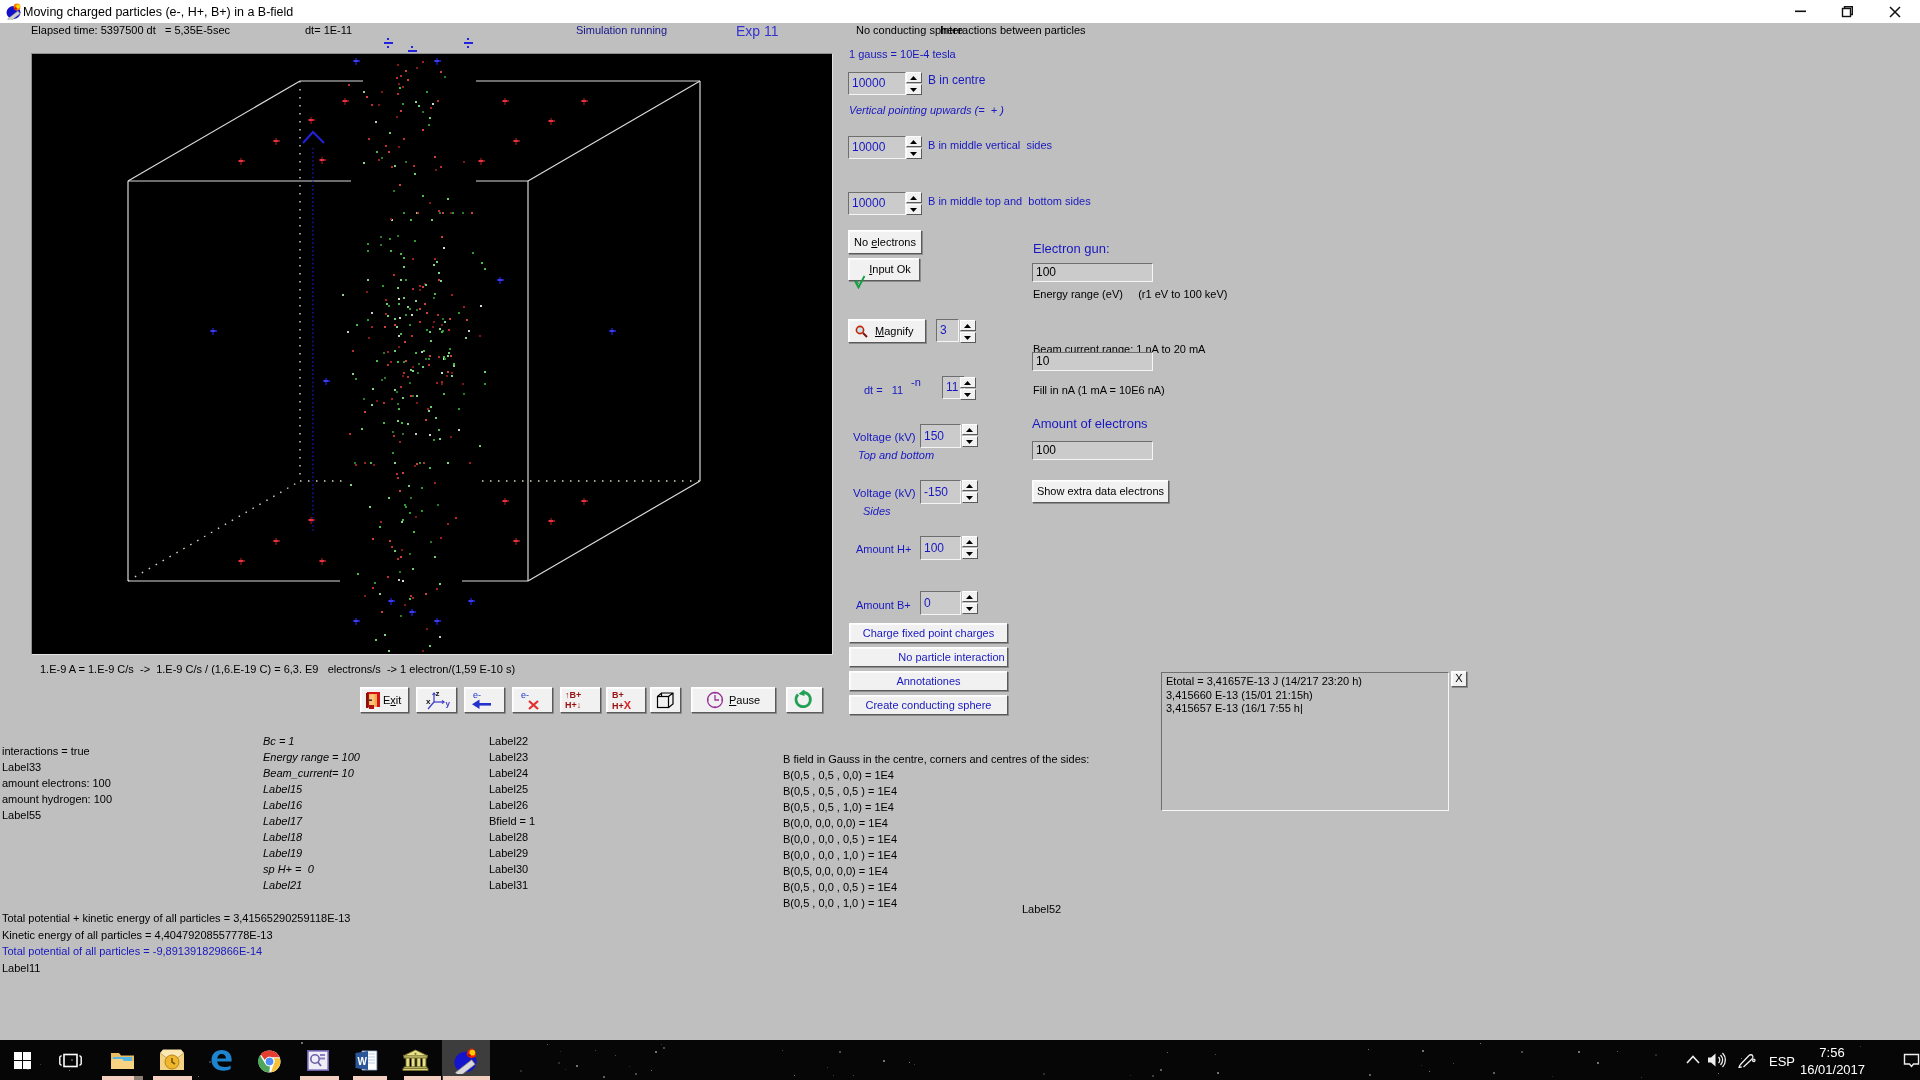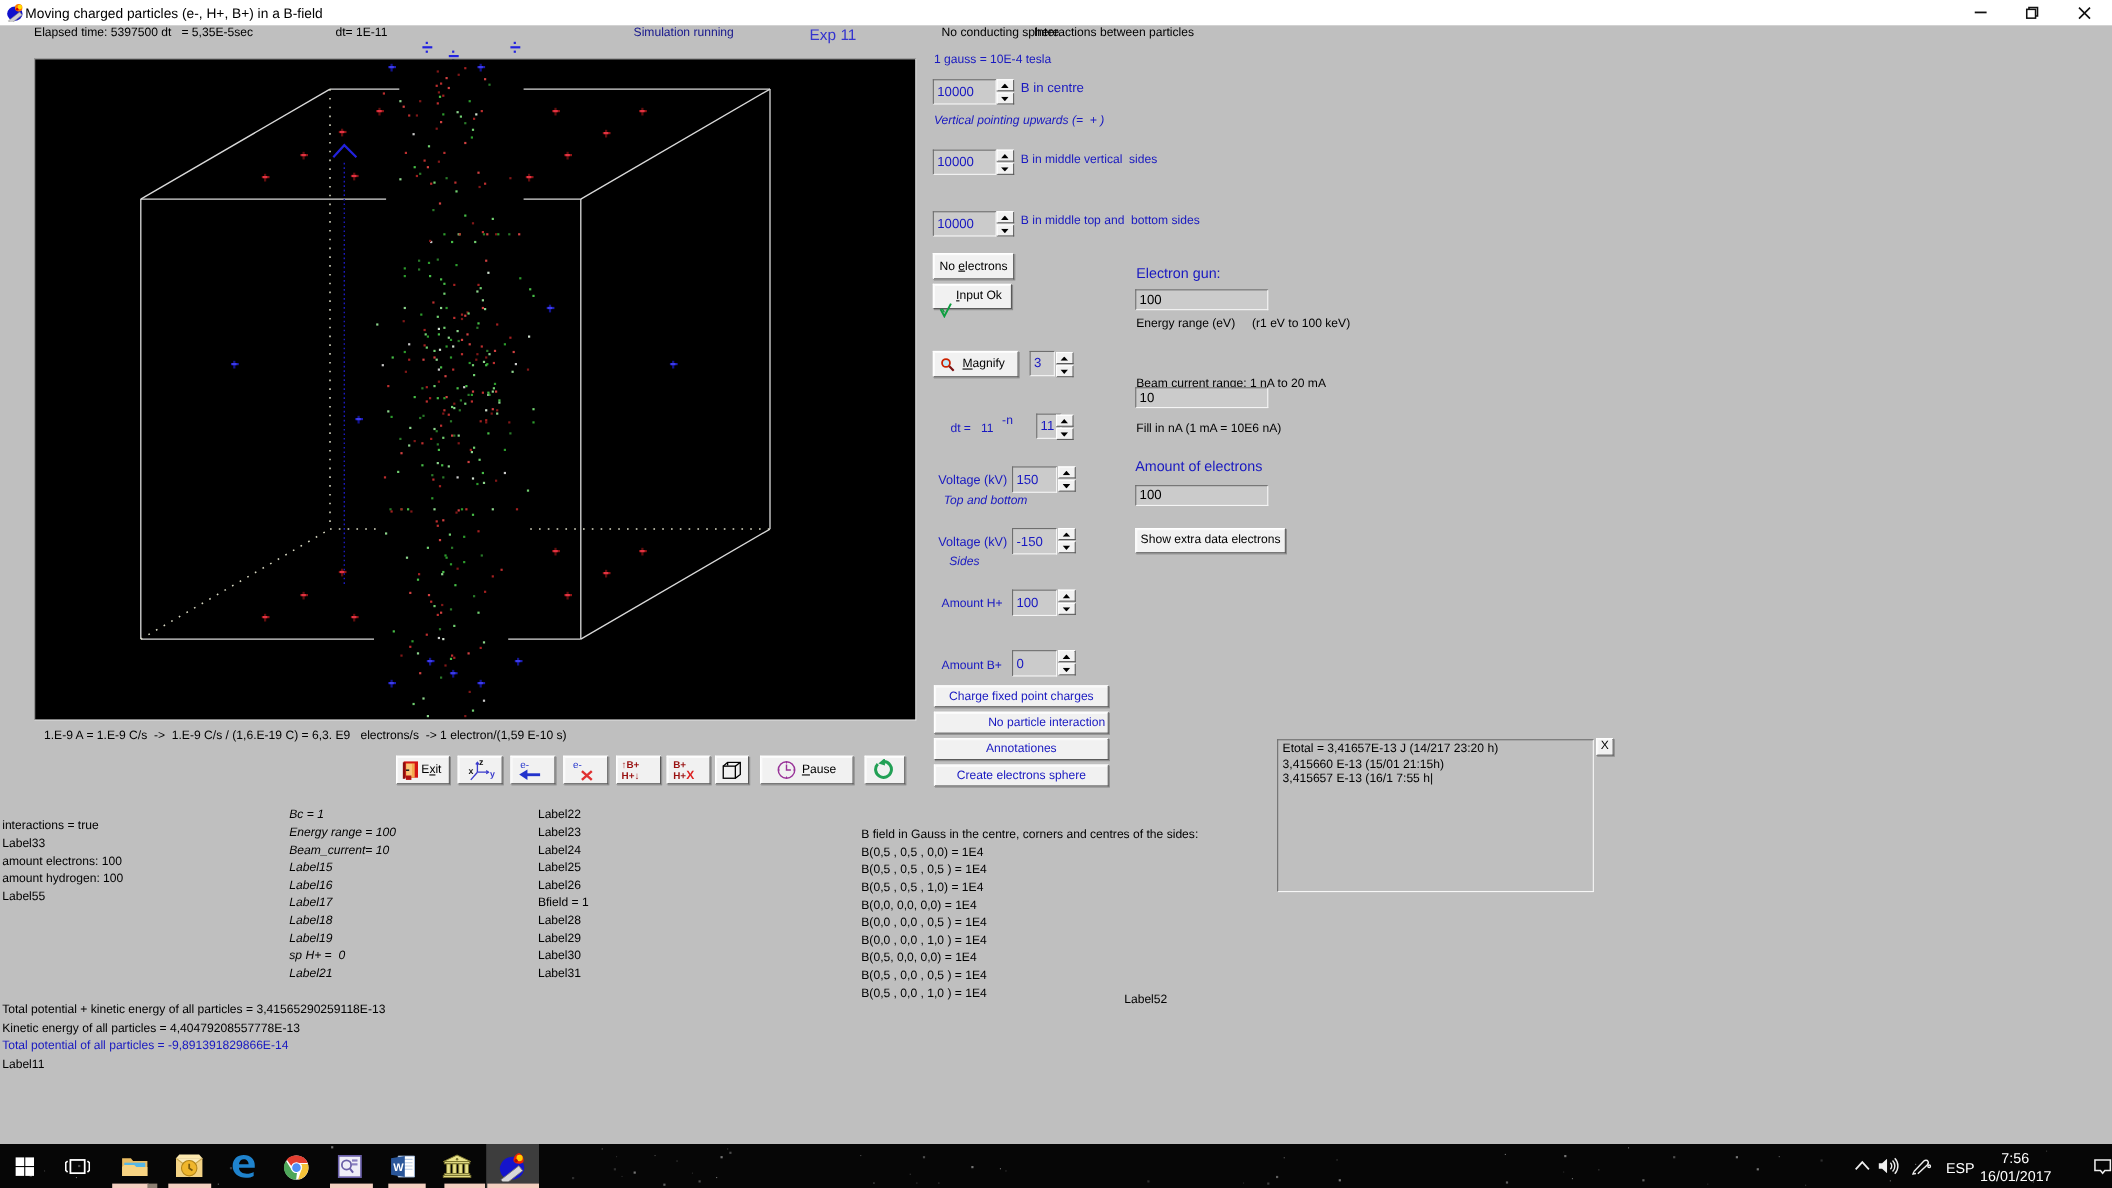--- a/index.html
+++ b/index.html
@@ -699,21 +699,21 @@
       <path d="M3.5 0 L7 4 L0 4 Z" fill="#000"></path>
     </svg>
 <svg style="top:16px;" width="7" height="4">
       <path d="M0 0 L7 0 L3.5 4 Z" fill="#000"></path>
     </svg>
   </div>
 
 <div class="btn" style="left:849px;top:623px;width:159px;height:20px;line-height:18px;color:#1818c0;">Charge fixed point charges</div>
 <div class="btn" style="left:849px;top:647px;width:159px;height:20px;line-height:18px;color:#1818c0;padding-left:46px;">No particle interaction</div>
 <div class="btn" style="left:849px;top:671px;width:159px;height:20px;line-height:18px;color:#1818c0;">Annotationes</div>
-<div class="btn" style="left:849px;top:695px;width:159px;height:20px;line-height:18px;color:#1818c0;">Create electrons sphere</div>
+<div class="btn" style="left:849px;top:695px;width:159px;height:20px;line-height:18px;color:#1818c0;">Create conducting sphere</div>
 
 <div class="ab t b" style="left:1033px;top:241px;font-size:13px;">Electron gun:</div>
 <div class="edit" style="left:1032px;top:263px;width:121px;height:19px;line-height:17px;">100</div>
 <div class="ab t" style="left:1033px;top:288px;">Energy range (eV)     (r1 eV to 100 keV)</div>
 <div class="ab t" style="left:1033px;top:312px;margin-top:31px;">Beam current range: 1 nA to 20 mA</div>
 <div class="edit" style="left:1032px;top:352px;width:121px;height:19px;line-height:17px;">10</div>
 <div class="ab t" style="left:1033px;top:384px;">Fill in nA (1 mA = 10E6 nA)</div>
 <div class="ab t b" style="left:1032px;top:416px;font-size:13px;">Amount of electrons</div>
 <div class="edit" style="left:1032px;top:441px;width:121px;height:19px;line-height:17px;">100</div>
 <div class="btn" style="left:1032px;top:480px;width:137px;height:23px;line-height:21px;font-size:11px;white-space:nowrap;">Show extra data electrons</div>

